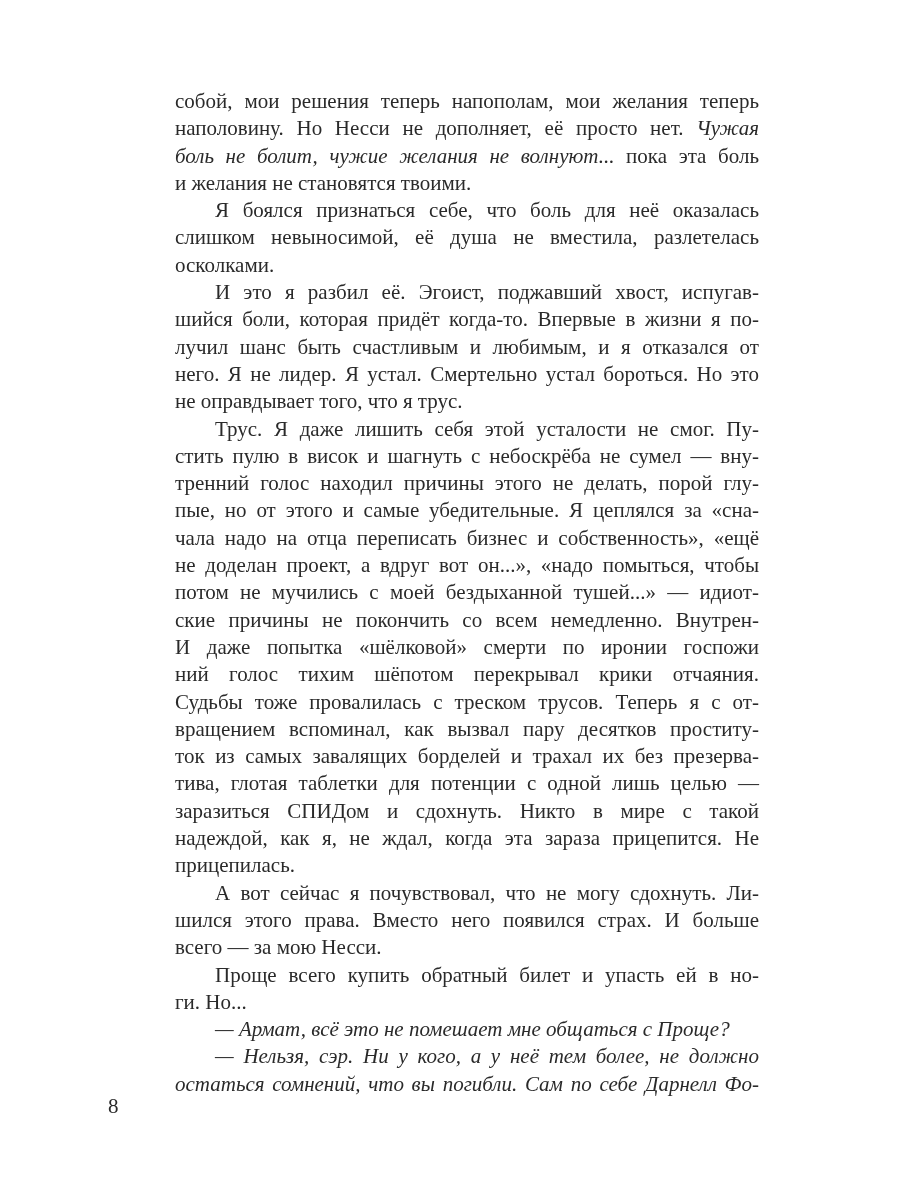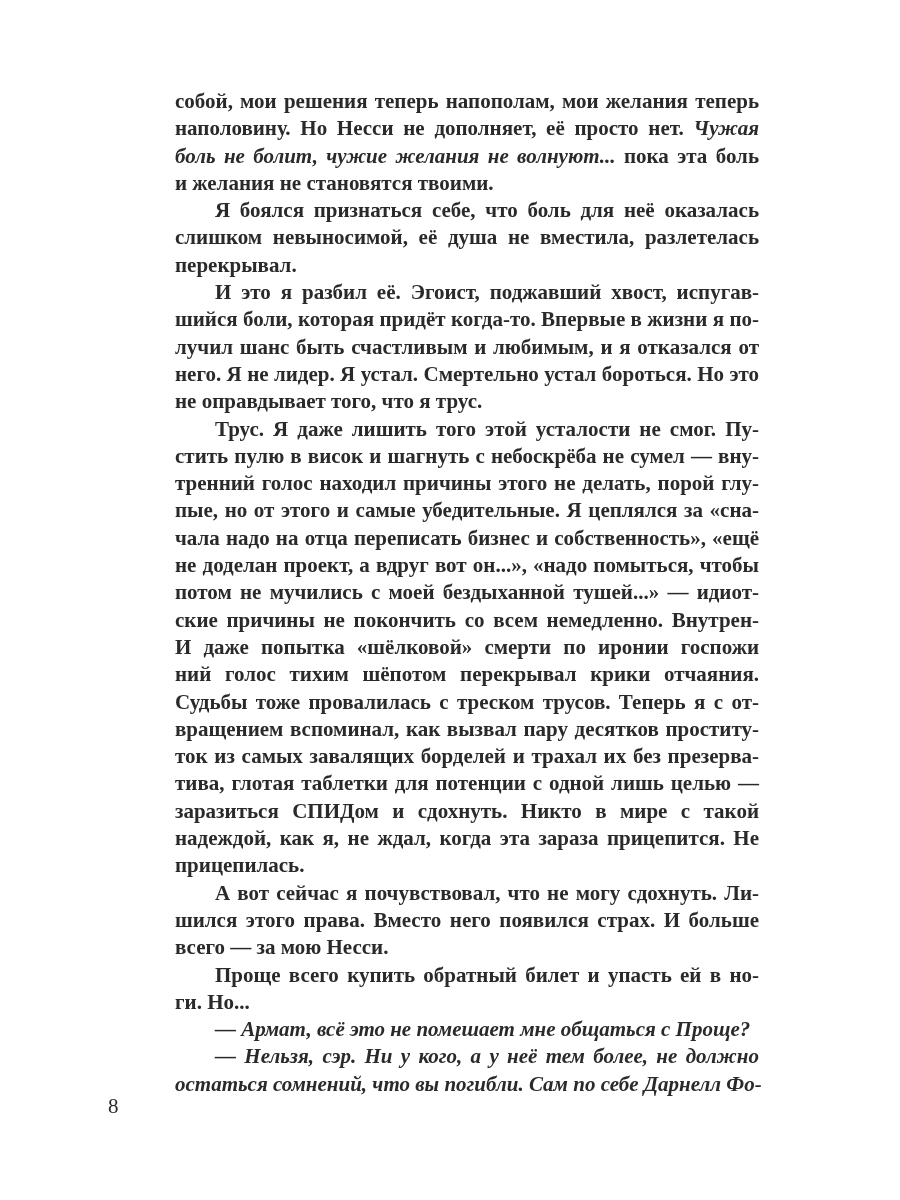--- a/index.html
+++ b/index.html
@@ -1,21 +1,21 @@
 <!DOCTYPE html>
 <html><head>
 <meta charset="utf-8">
 <style>
   html, body { margin:0; padding:0; background:#ffffff; }
   body { width:900px; height:1200px; position:relative; overflow:hidden; }
   .page { position:absolute; left:0; top:0; width:900px; height:1200px; background:#fff; }
   .text-block {
     position:absolute; left:175px; top:88px; width:584px;
     font-family:"Liberation Serif","DejaVu Serif",serif;
-    font-size:21px; line-height:27.3px; color:#2a2a2a;font-weight:bold;
+    font-size:21px; line-height:27.3px; color:#2a2a2a;
   }
   .line { display:block; white-space:nowrap; text-align:justify; text-align-last:justify; height:27.3px; }
   .line.last { text-align-last:left; }
   .indent { padding-left:40px; }
   .it { font-style:italic;margin-top:37px; }
   .page-number {
     position:absolute; left:108px; top:1094px;
     font-family:"Liberation Serif","DejaVu Serif",serif;
     font-size:21px; color:#2a2a2a;
   }
@@ -24,27 +24,27 @@
 <body>
 
 <div class="page">
   <div class="text-block" id="text-block">
       <span class="line"><span>собой, мои решения теперь напополам, мои желания теперь</span></span>
       <span class="line"><span>наполовину. Но Несси не дополняет, её просто нет. </span><span class="it">Чужая</span></span>
       <span class="line"><span class="it">боль не болит, чужие желания не волнуют...</span><span> пока эта боль</span></span>
       <span class="line last"><span>и желания не становятся твоими.</span></span>
       <span class="line indent"><span>Я боялся признаться себе, что боль для неё оказалась</span></span>
       <span class="line"><span>слишком невыносимой, её душа не вместила, разлетелась</span></span>
-      <span class="line last"><span>перекрывал.</span></span>
+      <span class="line last"><span>осколками.</span></span>
       <span class="line indent"><span>И это я разбил её. Эгоист, поджавший хвост, испугав-</span></span>
       <span class="line"><span>шийся боли, которая придёт когда-то. Впервые в жизни я по-</span></span>
       <span class="line"><span>лучил шанс быть счастливым и любимым, и я отказался от</span></span>
       <span class="line"><span>него. Я не лидер. Я устал. Смертельно устал бороться. Но это</span></span>
       <span class="line last"><span>не оправдывает того, что я трус.</span></span>
-      <span class="line indent"><span>Трус. Я даже лишить того этой усталости не смог. Пу-</span></span>
+      <span class="line indent"><span>Трус. Я даже лишить себя этой усталости не смог. Пу-</span></span>
       <span class="line"><span>стить пулю в висок и шагнуть с небоскрёба не сумел — вну-</span></span>
       <span class="line"><span>тренний голос находил причины этого не делать, порой глу-</span></span>
       <span class="line"><span>пые, но от этого и самые убедительные. Я цеплялся за «сна-</span></span>
       <span class="line"><span>чала надо на отца переписать бизнес и собственность», «ещё</span></span>
       <span class="line"><span>не доделан проект, а вдруг вот он...», «надо помыться, чтобы</span></span>
       <span class="line"><span>потом не мучились с моей бездыханной тушей...» — идиот-</span></span>
       <span class="line"><span>ские причины не покончить со всем немедленно. Внутрен-</span></span>
       <span class="line"><span>И даже попытка «шёлковой» смерти по иронии госпожи</span></span>
       <span class="line"><span>ний голос тихим шёпотом перекрывал крики отчаяния.</span></span>
       <span class="line"><span>Судьбы тоже провалилась с треском трусов. Теперь я с от-</span></span>

